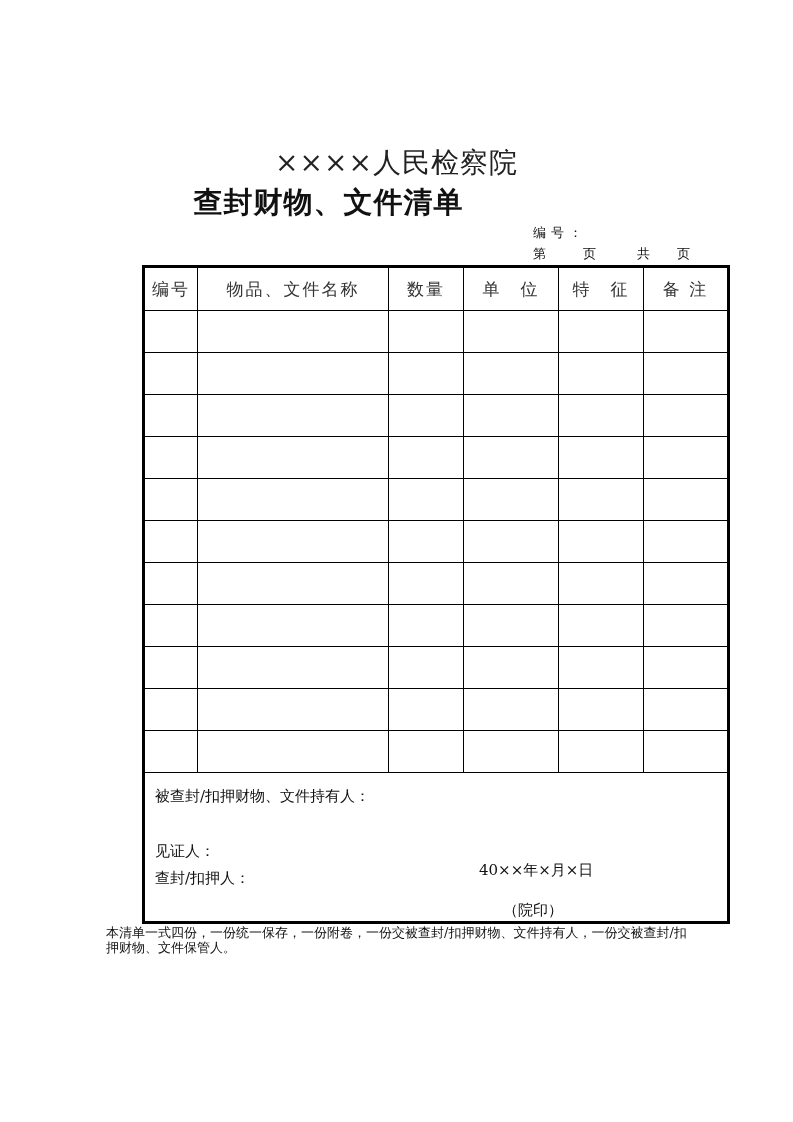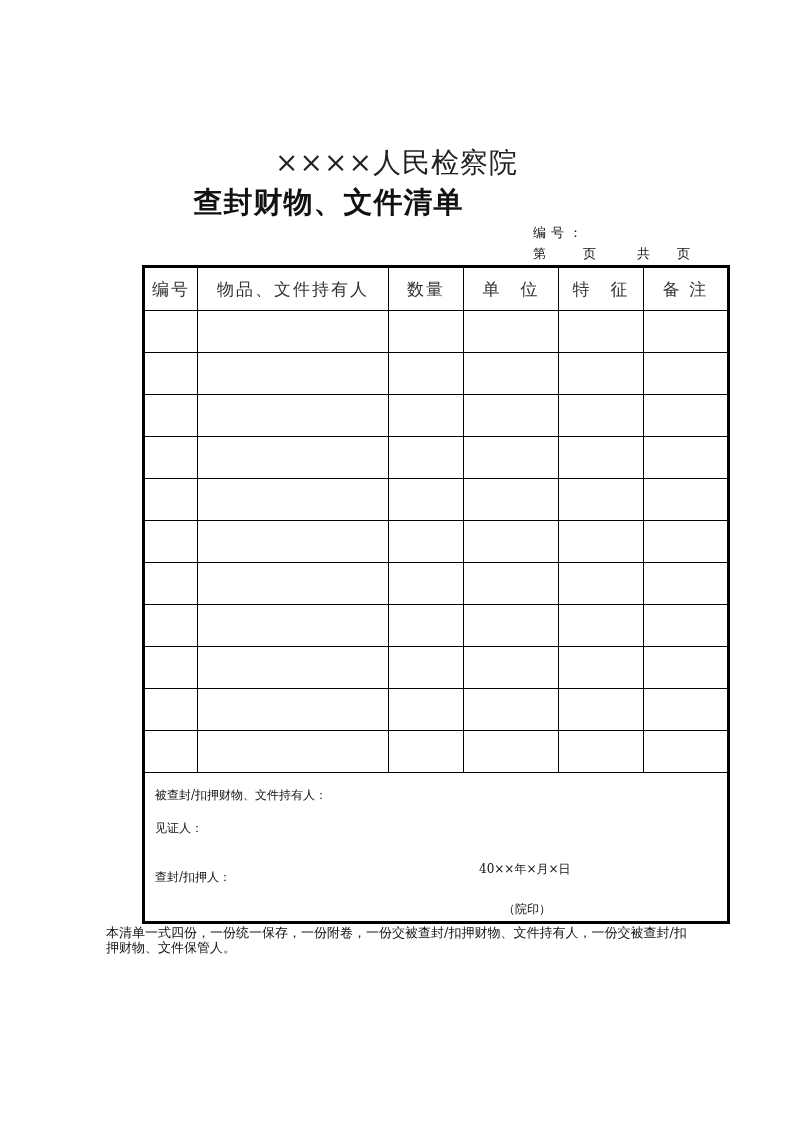--- a/index.html
+++ b/index.html
@@ -6,21 +6,21 @@
   body{width:793px;height:1122px;position:relative;font-family:"DejaVu Serif","Liberation Serif",serif;color:#111;}
   .org{position:absolute;top:144px;left:0;width:793px;text-align:center;font-size:28px;color:#222;letter-spacing:1px;}
   .title{position:absolute;top:183px;left:0;width:657px;text-align:center;font-size:29px;font-weight:bold;letter-spacing:1px;font-family:"DejaVu Sans","Liberation Sans",sans-serif;}
   .meta1{position:absolute;top:224px;left:533px;font-size:13px;letter-spacing:5px;}
   .meta2{position:absolute;top:245px;left:533px;width:160px;font-size:13px;}
   .meta2 span{position:absolute;top:0;}
   table{position:absolute;top:265px;left:106px;width:588px;border-collapse:collapse;border:3px solid #000;margin-left:36px;}
   td,th{border:1.5px solid #000;padding:0;font-weight:normal;}
   th{height:42px;font-size:17px;color:#333;letter-spacing:2px;}
   td{height:41px;}
-  .footer-cell{height:148px;vertical-align:top;position:relative;font-size:12px;}
+  .footer-cell{height:148px;vertical-align:top;position:relative;font-size:15px;}
   .fl{position:absolute;left:10px;}
   .foot-note{position:absolute;top:925px;left:106px;width:590px;font-size:13px;line-height:15px;}
 </style>
 </head>
 <body>
 
 <div class="org">××××人民检察院</div>
 <div class="title">查封财物、文件清单</div>
 <div class="meta1">编号：</div>
 <div class="meta2">
@@ -35,21 +35,21 @@
     <col style="width:54px">
       <col style="width:191px">
       <col style="width:75px">
       <col style="width:95px">
       <col style="width:85px">
       <col>
   </colgroup>
   <tbody>
       <tr>
     <th>编号</th>
-    <th>物品、文件持有人</th>
+    <th>物品、文件名称</th>
     <th>数量</th>
     <th>单　位</th>
     <th>特　征</th>
     <th>备 注</th>
   </tr>
   </tbody>
     <tbody id="rows">
       <tr>
         <td></td>
         <td></td>
@@ -136,21 +136,21 @@
         <td></td>
         <td></td>
         <td></td>
         <td></td>
       </tr>
     </tbody>
   <tbody>
       <tr>
     <td colspan="6" class="footer-cell">
       <div class="fl" style="top:14px">被查封/扣押财物、文件持有人：</div>
-      <div class="fl" style="top:47px">见证人：</div>
+      <div class="fl" style="top:69px">见证人：</div>
       <div class="fl" style="top:96px">查封/扣押人：</div>
       <div style="position:absolute;top:88px;left:334px">40××年×月×日</div>
       <div style="position:absolute;top:128px;left:358px">（院印）</div>
     </td>
   </tr>
 </tbody>
   </table>
 
 <div class="foot-note">本清单一式四份，一份统一保存，一份附卷，一份交被查封/扣押财物、文件持有人，一份交被查封/扣押财物、文件保管人。</div>
 

